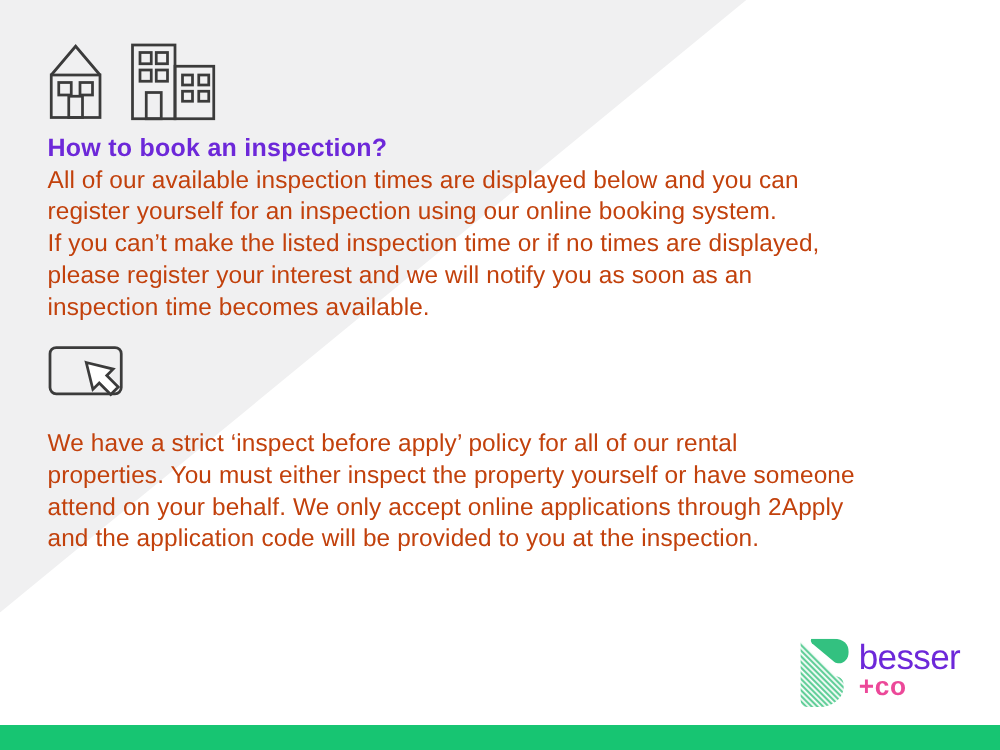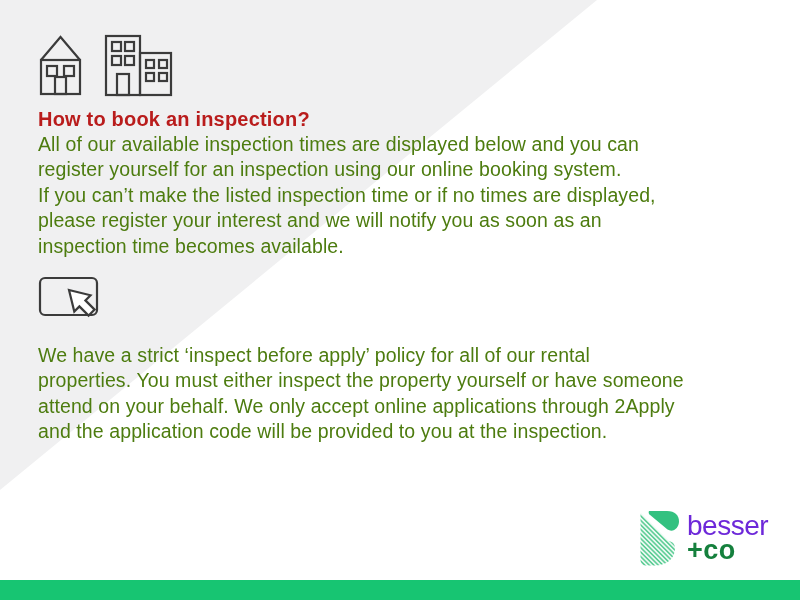--- a/index.html
+++ b/index.html
@@ -20,46 +20,46 @@
     position:absolute;left:38px;top:33px;
     display:flex;align-items:flex-end;gap:20px;
   }
   .text-block{position:absolute;left:38px;width:730px;}
   .tb-book{top:106px;}
   .tb-apply{top:343px;}
   .text-block h2{
     margin:0;
     font-size:20px;line-height:26px;
     font-weight:bold;
-    color:#b91c1c;
+    color:#6d28d9;
     letter-spacing:.2px;
   }
   .text-block p{
     margin:0;
     font-size:19.5px;line-height:25.4px;
-    color:#4d7c0f;
+    color:#c2410c;
     white-space:pre-line;
     letter-spacing:.1px;
   }
   .click-icon-wrap{position:absolute;left:38px;top:276px;}
   .logo{
     position:absolute;left:639px;top:511px;
     display:flex;align-items:flex-start;gap:8px;
   }
   .logo-text{
     display:flex;flex-direction:column;justify-content:flex-start;
     padding-top:2px;
   }
   .logo-name{
     font-weight:normal;font-size:28px;line-height:26px;
     color:#6d28d9;letter-spacing:-0.5px;
   }
   .logo-suffix{
-    font-weight:bold;font-size:27px;line-height:22px;
-    color:#15803d;letter-spacing:0.5px;
+    font-weight:bold;font-size:21px;line-height:22px;
+    color:#ec4899;letter-spacing:0.5px;
   }
   .footer-bar{
     position:absolute;left:0;bottom:0;width:800px;height:20px;
     background:#17c572;
   }
   svg{display:block;}
 </style>
 </head>
 <body>
 

